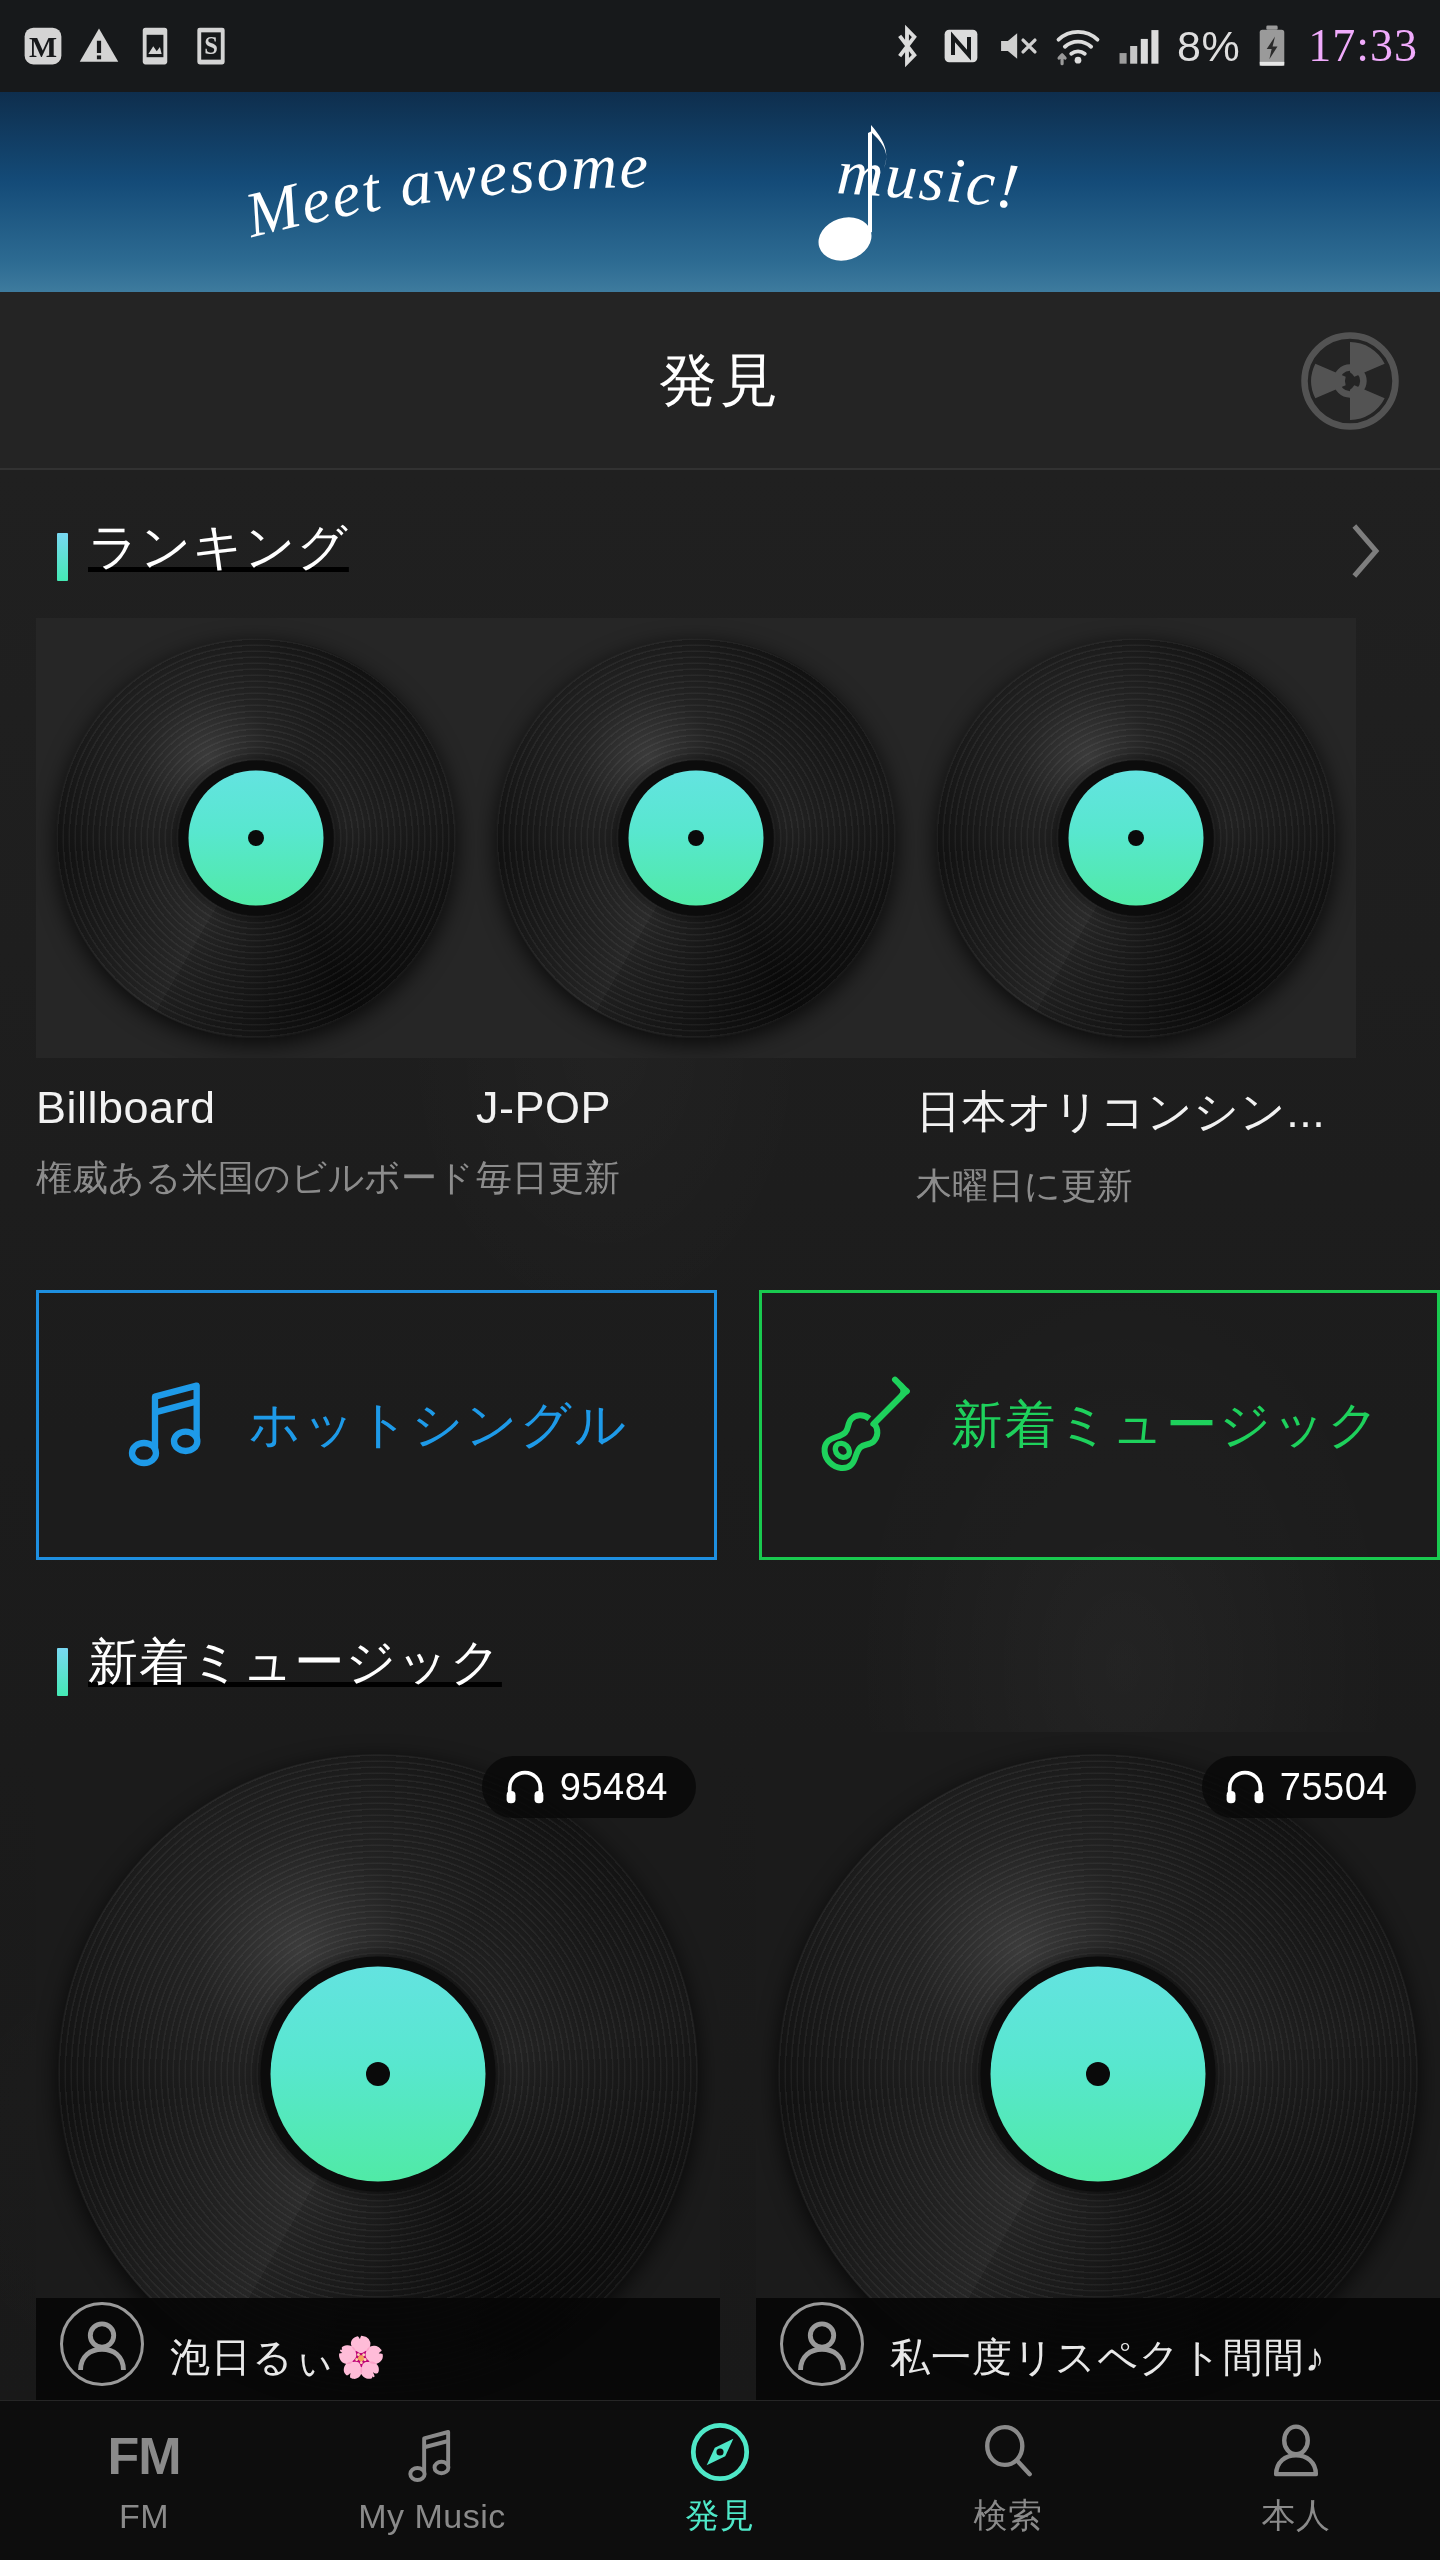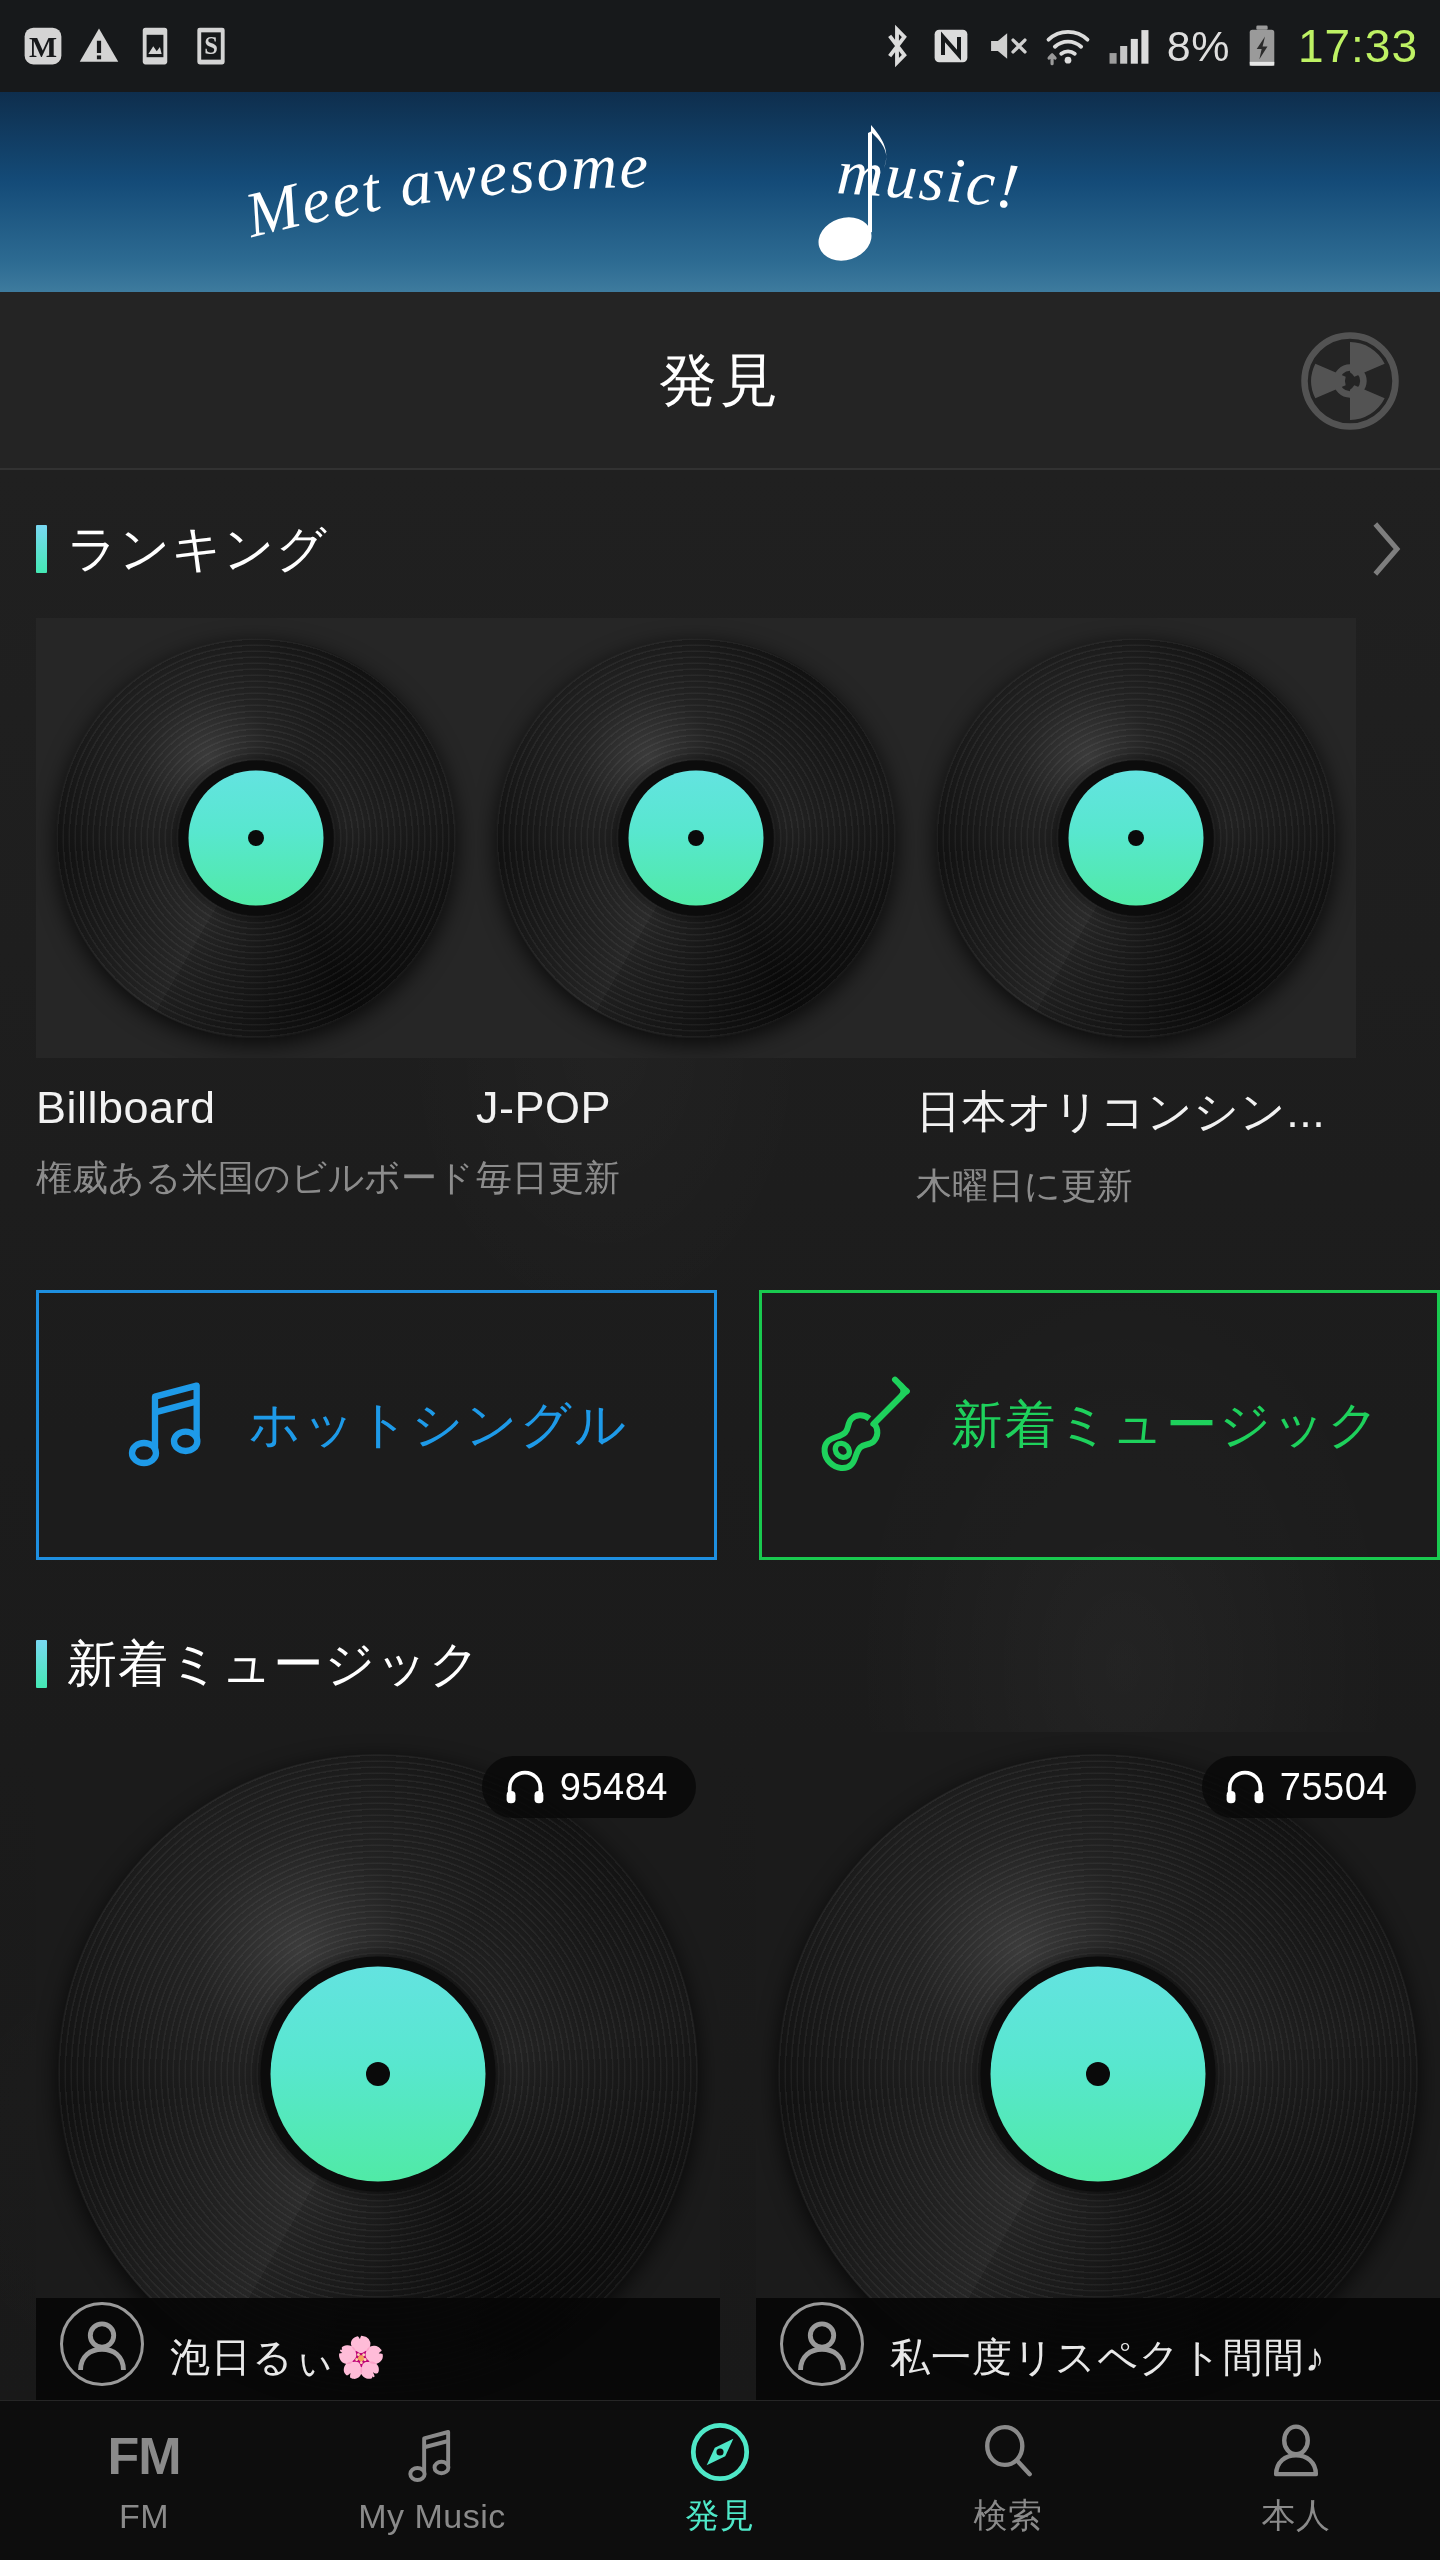--- a/index.html
+++ b/index.html
@@ -27,22 +27,22 @@
     z-index: 60;
   }
   .sb-left { display: flex; align-items: center; gap: 14px; }
   .sb-right { display: flex; align-items: center; gap: 15px; margin-left: auto; }
   .sb-ico { display: block; }
   .sb-text {
     color: #dedede; font-size: 43px; font-weight: 400;
     letter-spacing: .5px; line-height: 1;
   }
   .sb-clock {
-    color: #bef264; font-size: 46px; font-weight: 400;
-    letter-spacing: 1px; line-height: 1; padding-left: 4px;
+    color: #f0abfc; font-size: 46px; font-weight: 400;
+    letter-spacing: 1px; line-height: 1; padding-left: 4px; font-family: Liberation Serif, serif;
   }
 
   
   #banner {
     position: absolute; top: 92px; left: 0;
     width: 1440px; height: 200px;
     background: linear-gradient(180deg, #0e2e4d 0%, #144b78 45%, #2d6b92 85%, #3e7b9e 100%);
     overflow: hidden;
     z-index: 5;
   }
@@ -87,23 +87,24 @@
     content: ""; position: absolute; inset: 0;
     background:
       radial-gradient(ellipse 420px 620px at 78% 62%, rgba(255,255,255,.035), transparent 65%),
       radial-gradient(ellipse 300px 420px at 42% 30%, rgba(255,255,255,.018), transparent 70%),
       radial-gradient(ellipse 520px 380px at 18% 88%, rgba(255,255,255,.015), transparent 70%),
       linear-gradient(180deg, #202020 0%, #1c1c1c 50%, #191919 100%);
     pointer-events: none;
   }
   .section-head {
     position: relative;
-    display: flex; align-items: center;
-    padding: 0 36px;
+    display: flex; align-items: flex-end;
+    padding: 0 57px;
     z-index: 2;
+    text-decoration: underline;
   }
   .accent-bar {
     width: 11px; height: 48px;
     background: linear-gradient(180deg, #79d8f2 0%, #44e9b4 100%);
     border-radius: 1px;
     margin-right: 20px;
   }
   .section-title {
     color: #ffffff; font-size: 50px; font-weight: 400;
     letter-spacing: 1px;

